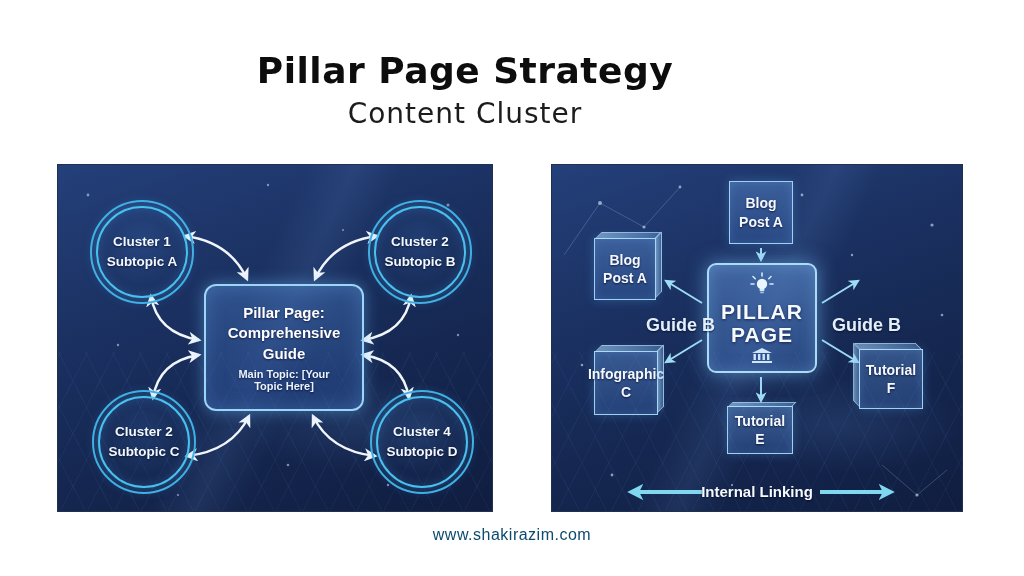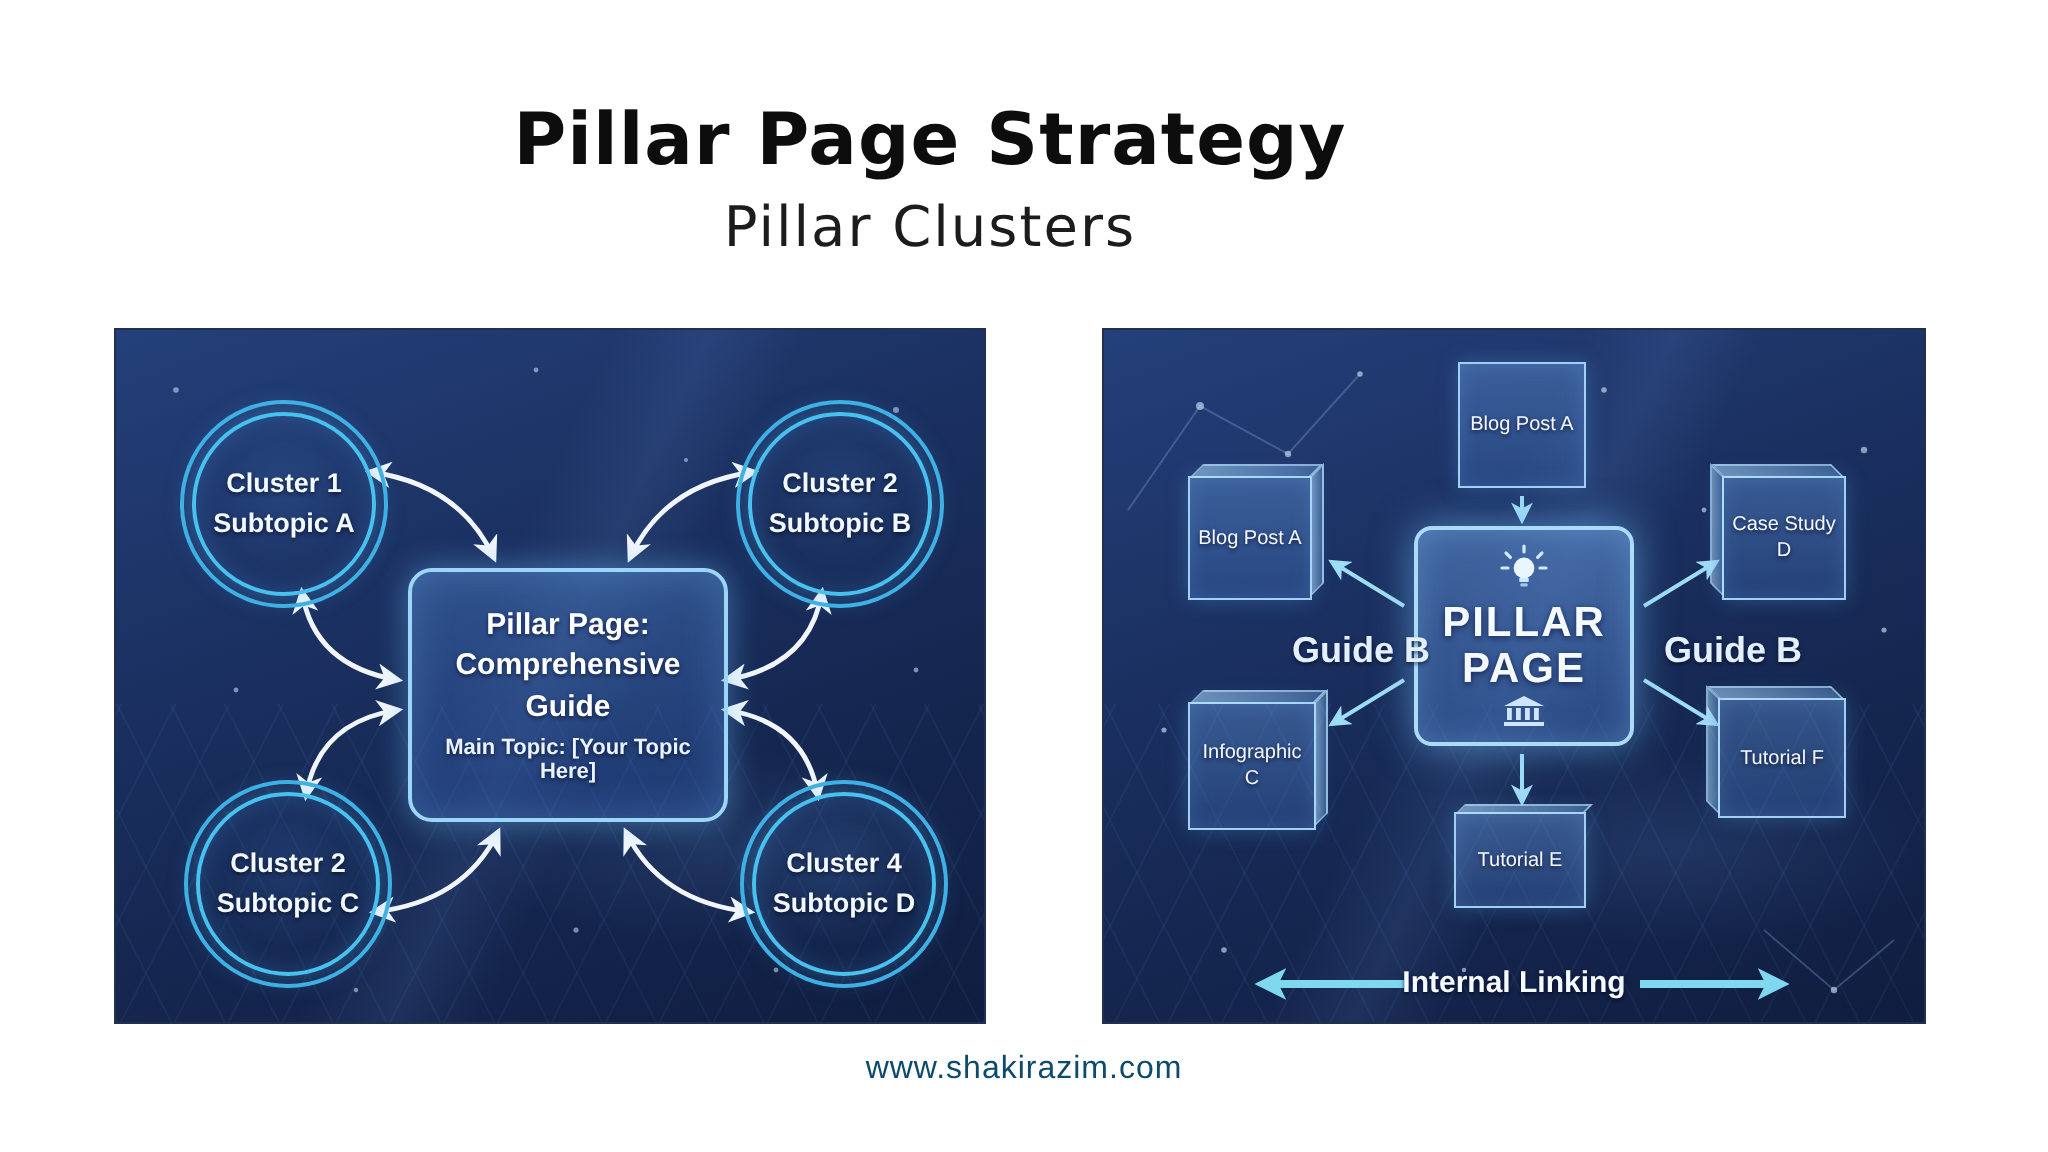--- a/index.html
+++ b/index.html
@@ -58,36 +58,36 @@
   .cluster-label {
     color:#f2f8ff; font-weight:bold; font-size:13.5px; line-height:1.45;
     white-space:pre-line; text-shadow:0 1px 2px rgba(0,0,20,0.6);
   }
   .pillar-box-left {
     position:absolute; left:146px; top:119px; width:160px; height:127px;
     border:2px solid #9bd6f8; border-radius:12px;
     background:linear-gradient(180deg, rgba(90,150,230,0.32), rgba(50,95,185,0.30));
     box-shadow:0 0 16px rgba(110,190,255,0.45), inset 0 0 20px rgba(120,190,255,0.25);
     display:flex; flex-direction:column; align-items:center; justify-content:center;
-    text-align:center; padding:6px 8px;
+    text-align:center; padding:6px 24px;
   }
   .pb-line1, .pb-line2 { color:#ffffff; font-weight:bold; font-size:15px; line-height:1.35; text-shadow:0 1px 2px rgba(0,0,30,.6); }
   .pb-line3 { color:#e8f3ff; font-weight:bold; font-size:11px; margin-top:4px; text-shadow:0 1px 2px rgba(0,0,30,.6); }
 
   
   .node {
     position:absolute;
     border:1.5px solid rgba(165,215,248,0.95);
     background:linear-gradient(180deg, rgba(105,160,230,0.38), rgba(65,115,195,0.30));
     box-shadow:0 0 10px rgba(90,170,240,0.30), inset 0 0 10px rgba(130,190,255,0.18);
     display:flex; align-items:center; justify-content:center; text-align:center;
     padding:4px;
   }
   .node-label {
-    color:#f4f9ff; font-weight:normal; font-size:10px; line-height:1.3;
+    color:#f4f9ff; font-weight:bold; font-size:14px; line-height:1.3;
     text-shadow:0 1px 2px rgba(0,0,30,.65);
   }
   
   .face { position:absolute; background:linear-gradient(90deg, rgba(170,215,250,0.55), rgba(120,175,235,0.35)); border:1px solid rgba(180,225,252,0.6); }
   .cube-r .face-top  { top:-7px; left:3px; width:100%; height:7px; transform:skewX(-45deg); }
   .cube-r .face-side { top:-4px; right:-7px; width:7px; height:100%; transform:skewY(-45deg); }
   .cube-l .face-top  { top:-7px; left:-3px; width:100%; height:7px; transform:skewX(45deg); }
   .cube-l .face-side { top:-4px; left:-7px; width:7px; height:100%; transform:skewY(45deg); }
   .cube-t .face-top  { top:-5px; left:2px; width:100%; height:5px; transform:skewX(-45deg); }
 
@@ -114,21 +114,21 @@
 
   
   .footer { position:absolute; top:526px; left:0; width:1024px; text-align:center;
     font-size:16px; color:#0c4a6e; letter-spacing:0.5px; }
 </style>
 </head>
 <body>
 
 <div class="header">
   <div class="title">Pillar Page Strategy</div>
-  <div class="subtitle">Pillar Clusters</div>
+  <div class="subtitle">Content Cluster</div>
 </div>
 
 <div class="panel panel-left">
   <div class="streak"></div>
   <div class="gridfloor"></div>
 
   <svg class="overlay" width="436" height="348">
     <g fill="rgba(210,230,255,0.55)">
       <circle cx="30" cy="30" r="1.4"></circle>
         <circle cx="210" cy="20" r="1.2"></circle>
@@ -234,25 +234,20 @@
   <div class="node" style="left:177px; top:16px; width:64px; height:63px;">
     <div class="node-label">Blog Post A</div>
   </div>
 
   <div class="node cube-r" style="left:42px; top:73px; width:62px; height:62px;">
     <span class="face face-top"></span>
     <span class="face face-side"></span>
     <div class="node-label">Blog Post A</div>
   </div>
 
-  <div class="node cube-l" style="left:309px; top:73px; width:62px; height:62px;">
-    <span class="face face-top"></span>
-    <span class="face face-side"></span>
-    <div class="node-label">Case Study D</div>
-  </div>
 
   <div class="node cube-r" style="left:42px; top:186px; width:64px; height:64px;">
     <span class="face face-top"></span>
     <span class="face face-side"></span>
     <div class="node-label">Infographic C</div>
   </div>
 
   <div class="node cube-l" style="left:307px; top:184px; width:64px; height:60px;">
     <span class="face face-top"></span>
     <span class="face face-side"></span>

